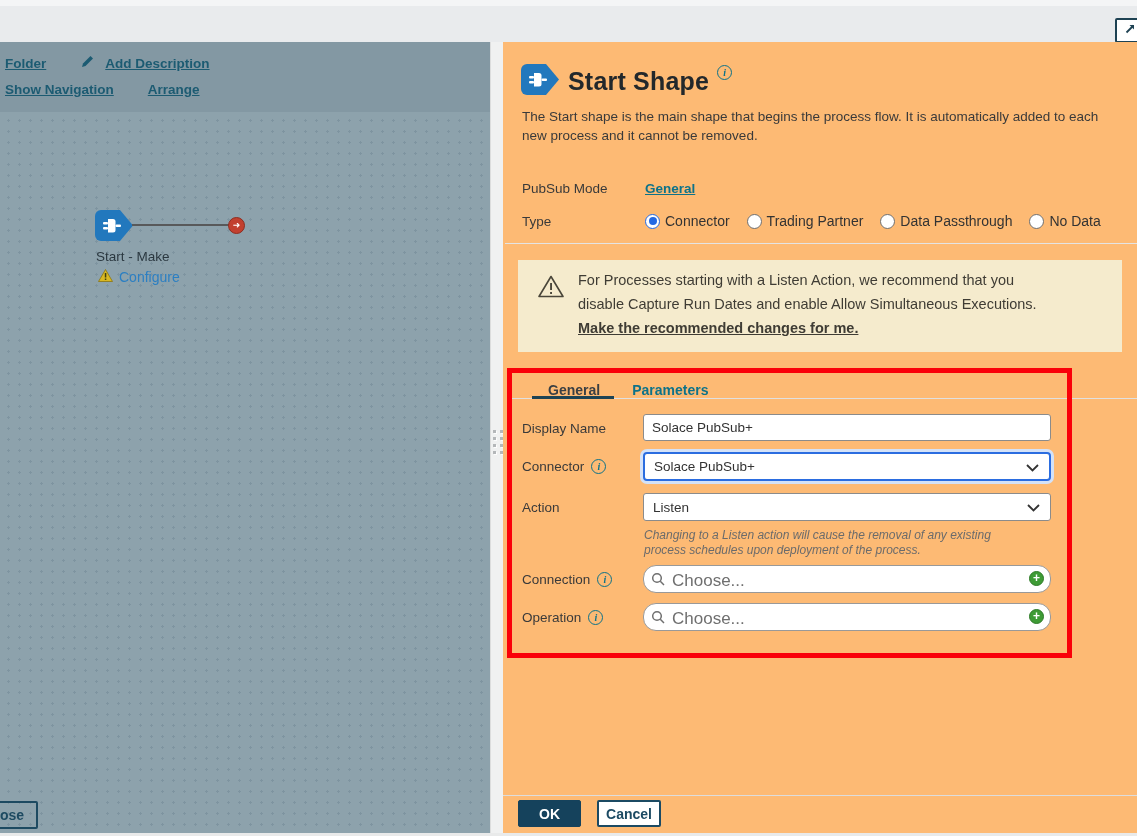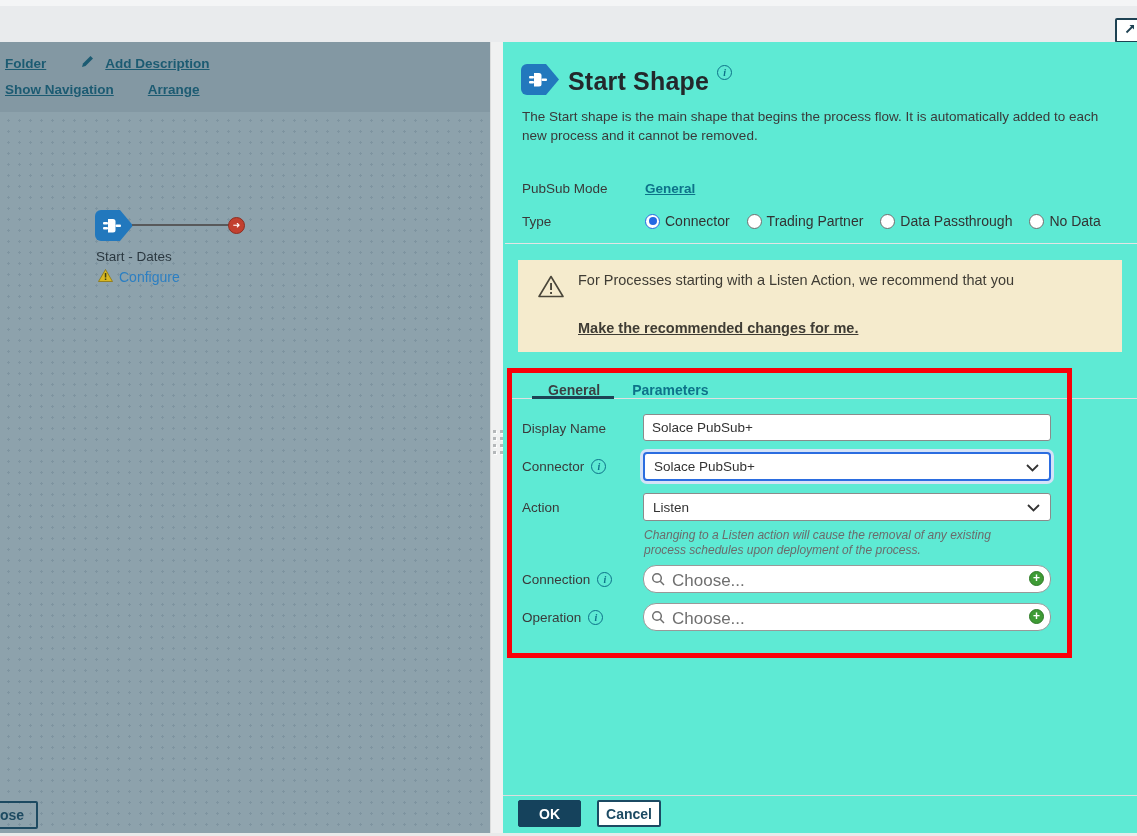--- a/index.html
+++ b/index.html
@@ -35,21 +35,21 @@
   .close-btn { position:absolute; left:-14px; bottom:7px; width:52px; height:28px; background:transparent;
     border:2px solid #1d4a61; border-radius:2px; color:#1d4a61; font-weight:700; font-size:14px;
     font-family:"Liberation Sans", sans-serif; text-align:center; cursor:pointer; }
 
   
   .splitter { position:absolute; left:490px; top:42px; width:13px; bottom:0; background:#f0f1f1; border-left:1px solid #dcdddd; cursor:col-resize; }
   .splitter-handle { position:absolute; left:2px; top:388px; display:grid; grid-template-columns:3px 3px; gap:4px; }
   .splitter-handle i { width:3px; height:3px; background:#b4b7b9; box-shadow:1px 1px 0 #fdfdfd; }
 
   
-  .panel { position:absolute; left:503px; top:42px; right:0; bottom:0; background:#5eead4; }
+  .panel { position:absolute; left:503px; top:42px; right:0; bottom:0; background:#fdba74; }
 
   .p-header { position:absolute; left:18px; top:22px; display:flex; align-items:center; }
   .p-title { margin-left:9px; font-size:25px; font-weight:600; color:#23282b; letter-spacing:.2px; }
   .info-icon { display:inline-block; width:15px; height:15px; border:1px solid #0d7289; border-radius:50%;
     color:#0d7289; font-family:"Liberation Serif", serif; font-style:italic; font-weight:700;
     font-size:10px; line-height:13px; text-align:center; cursor:pointer; }
   .title-info { position:relative; top:-9px; margin-left:8px; }
 
   .p-desc { position:absolute; left:19px; top:65px; width:600px; font-size:13.5px; color:#3a3a3a; line-height:19px; }
 
@@ -157,21 +157,21 @@
             <g fill="#fff">
               <rect x="8" y="12" width="5" height="2.4" rx="1"></rect>
               <rect x="8" y="17" width="5" height="2.4" rx="1"></rect>
               <path d="M13 9 H18 A2.5 2.5 0 0 1 20.5 11.5 V20 A2.5 2.5 0 0 1 18 22.5 H13 Z"></path>
               <rect x="20.5" y="14.5" width="5.5" height="2.4" rx="1"></rect>
             </g>
           </svg>
         </span>
         <span class="flow-line"></span>
         <span class="flow-end">➜</span>
-        <span class="start-label">Start - Dates</span>
+        <span class="start-label">Start - Make</span>
         <span class="configure-row">
           <span>
             <svg width="15" height="13" viewBox="0 0 15 13">
                 <path d="M7.5 0.5 L14.5 12.5 H0.5 Z" fill="#d9b821" stroke="#8a7510" stroke-width="0.8"></path>
                 <rect x="6.8" y="4" width="1.5" height="4.5" fill="#41400f"></rect>
                 <rect x="6.8" y="9.5" width="1.5" height="1.5" fill="#41400f"></rect>
               </svg>
           </span>
           <span class="configure-link">Configure</span>
         </span>
@@ -245,21 +245,21 @@
     <div class="warnbox">
       <span class="warn-icon">
         <svg width="26" height="23" viewBox="0 0 26 23">
             <path d="M13 1.5 L25 21.5 H1 Z" fill="none" stroke="#4a463a" stroke-width="1.6" stroke-linejoin="round"></path>
             <rect x="12.1" y="8" width="1.9" height="7" fill="#4a463a"></rect>
             <rect x="12.1" y="17" width="1.9" height="2" fill="#4a463a"></rect>
           </svg>
       </span>
       <div class="warn-text">
         <span>For Processes starting with a Listen Action, we recommend that you</span><br>
-        <br>
+        <span>disable Capture Run Dates and enable Allow Simultaneous Executions.</span><br>
         <span class="warn-link">Make the recommended changes for me.</span>
       </div>
     </div>
 
     <div class="tabs">
       <span class="tab active">General</span>
       <span class="tab inactive">Parameters</span>
     </div>
     <div class="tabline"></div>
     <div class="tabbar"></div>

